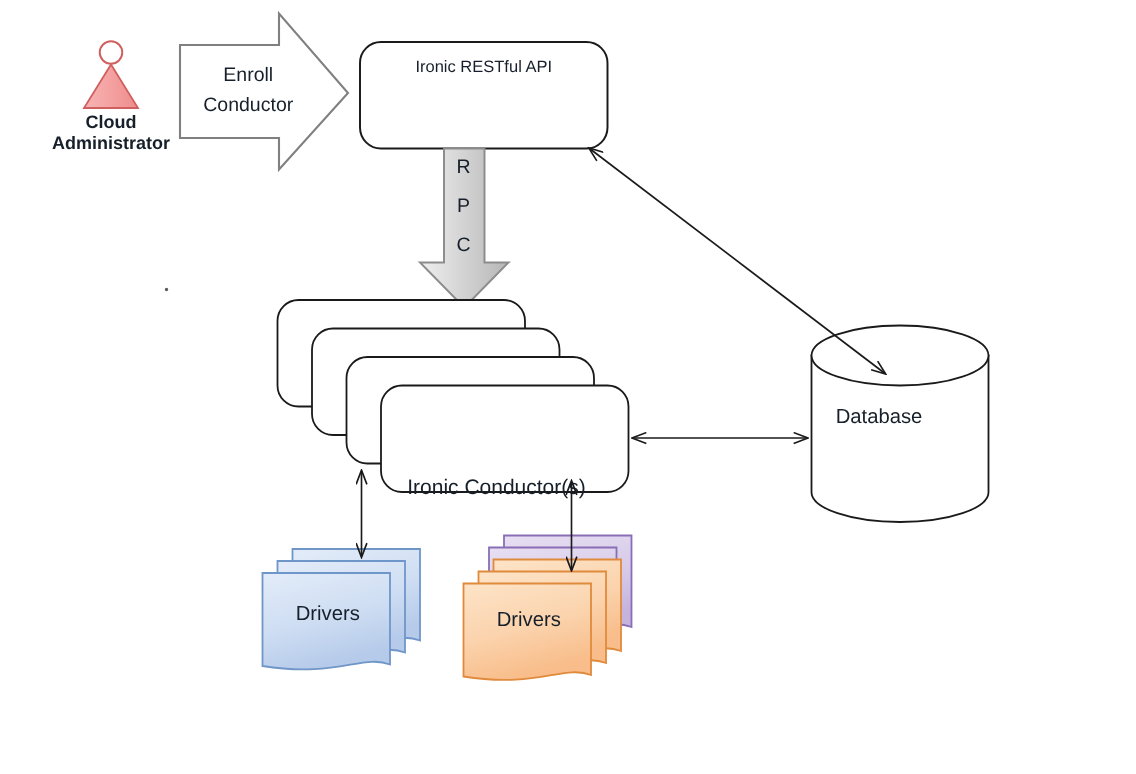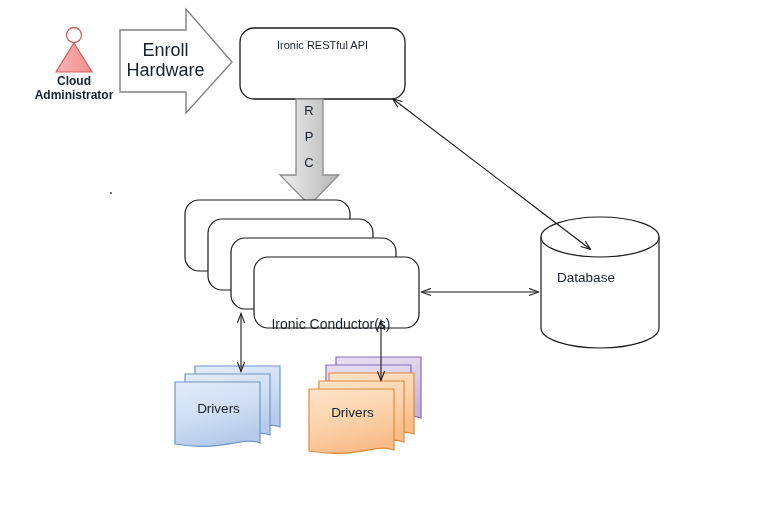--- a/index.html
+++ b/index.html
@@ -39,21 +39,21 @@
     width: 112px;
     font-size: 12px;
     font-weight: bold;
     line-height: 14px;
     white-space: normal;
   }
   #enroll-label {
     left: 118px;
     top: 40px;
     width: 95px;
-    font-size: 18px;
+    font-size: 13px;
     line-height: 20px;
     white-space: normal;
   }
   #api-label {
     left: 245px;
     top: 39px;
     width: 155px;
     font-size: 11px;
   }
   #conductor-label {
@@ -184,21 +184,21 @@
     <circle cx="111" cy="193" r="1.1" fill="#5a5a5a"></circle>
   </svg>
 
   <div class="lbl" id="actor-label">
     <span>Cloud</span><br>
     <span>Administrator</span>
   </div>
 
   <div class="lbl" id="enroll-label">
     <span>Enroll</span><br>
-    <span>Hardware</span>
+    <span>Conductor</span>
   </div>
 
   <div class="lbl" id="api-label">Ironic RESTful API</div>
 
   <div class="rpc-letter" id="rpc-r">R</div>
   <div class="rpc-letter" id="rpc-p">P</div>
   <div class="rpc-letter" id="rpc-c">C</div>
 
   <div class="lbl" id="conductor-label">Ironic Conductor(s)</div>
 

